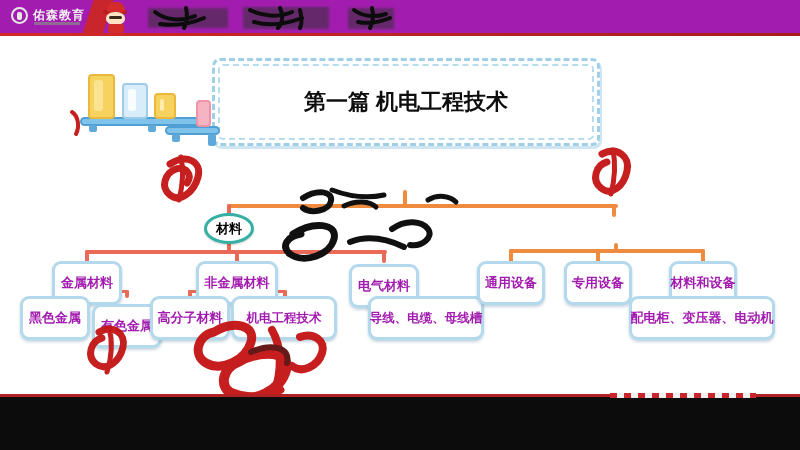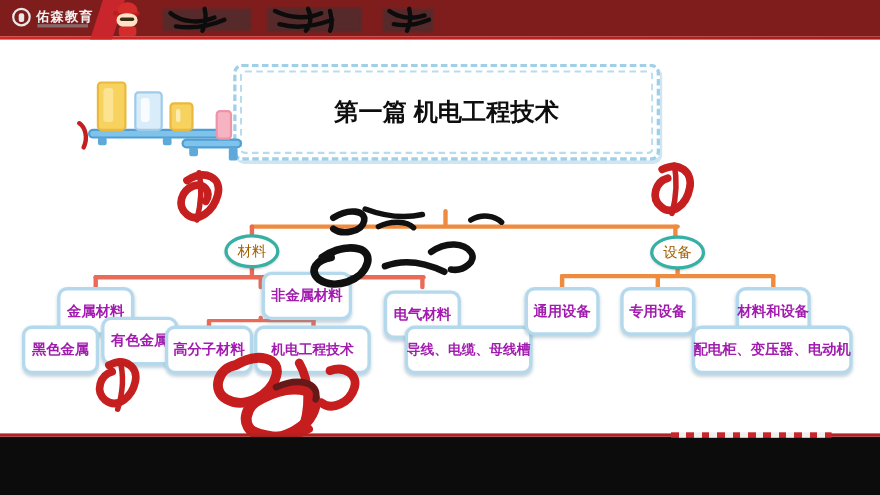--- a/index.html
+++ b/index.html
@@ -1,19 +1,19 @@
 <!DOCTYPE html>
 <html><head>
 <meta charset="utf-8">
 <style>
   html,body{margin:0;padding:0;background:#000;}
   .stage{position:relative;width:800px;height:450px;background:#ffffff;overflow:hidden;
          font-family:"Liberation Sans","DejaVu Sans",sans-serif;}
   
-  .topbar{position:absolute;left:0;top:0;width:800px;height:33px;background:#7f1d1d;}
+  .topbar{position:absolute;left:0;top:0;width:800px;height:33px;background:#a21caf;}
   .topbar-redline{position:absolute;left:0;top:33px;width:800px;height:3px;
     background:linear-gradient(90deg,#d32828,#a81c1c);}
   .logo-emblem{position:absolute;left:11px;top:7px;width:17px;height:17px;border:2px solid #e8e8e8;
     border-radius:50%;box-sizing:border-box;}
   .logo-emblem::after{content:"";position:absolute;left:4px;top:3px;width:5px;height:8px;
     background:#e8e8e8;border-radius:2px;}
   .brand-text{position:absolute;left:33px;top:7px;color:#f2f2f2;font-size:12px;font-weight:700;
     letter-spacing:1px;}
   .brand-sub{position:absolute;left:34px;top:22px;width:46px;height:3px;background:#8a8a8a;opacity:.7;}
   .red-slash{position:absolute;left:88px;top:-2px;width:20px;height:38px;background:#c9252c;
@@ -44,21 +44,21 @@
   .bar .inner{position:absolute;left:4px;top:4px;right:10px;bottom:6px;border-radius:3px;opacity:.85;}
   
   .conn{position:absolute;border-radius:2px;}
   .root-node{position:absolute;left:349px;top:155px;width:114px;height:37px;background:#fff;
     border:3px solid #f2914f;border-radius:11px;box-sizing:border-box;
     box-shadow:0 0 0 2px #fbd9bd, 0 2px 3px rgba(0,0,0,.15);
     display:flex;align-items:center;justify-content:center;
     color:#ed7d31;font-size:15px;font-weight:700;letter-spacing:2px;}
   .ellipse-node{position:absolute;width:50px;height:31px;background:#fff;border:3px solid #35b0a5;
     border-radius:50%;box-sizing:border-box;display:flex;align-items:center;justify-content:center;
-    color:#a16207;font-size:13px;font-weight:400;box-shadow:0 1px 2px rgba(0,0,0,.2);}
+    color:#000000;font-size:13px;font-weight:700;box-shadow:0 1px 2px rgba(0,0,0,.2);}
   .mnode{position:absolute;height:44px;background:#fff;border:3px solid #b5d9ec;border-radius:9px;
     box-sizing:border-box;display:flex;align-items:center;justify-content:center;
     color:#a21caf;font-size:13px;font-weight:700;white-space:nowrap;
     box-shadow:0 2px 3px rgba(110,150,175,.4);}
   .mnode.small{font-size:12.5px;}
   
   .scribbles{position:absolute;left:0;top:0;pointer-events:none;}
   
   .footer{position:absolute;left:0;top:397px;width:800px;height:53px;background:#0c0c0c;}
   .footer-redline{position:absolute;left:0;top:394px;width:800px;height:3px;background:#b32222;}
@@ -148,28 +148,27 @@
   <div class="conn" style="left:614px;top:243px;width:4px;height:8px;background:#ef8b3f;"></div>
   <div class="conn" style="left:509px;top:249px;width:196px;height:4px;background:#ef8b3f;"></div>
   <div class="conn" style="left:509px;top:249px;width:4px;height:14px;background:#ef8b3f;"></div>
   <div class="conn" style="left:596px;top:249px;width:4px;height:14px;background:#ef8b3f;"></div>
   <div class="conn" style="left:701px;top:249px;width:4px;height:14px;background:#ef8b3f;"></div>
   <div class="conn" style="left:509px;top:287px;width:4px;height:11px;background:#ef8b3f;"></div>
   <div class="conn" style="left:701px;top:287px;width:4px;height:11px;background:#ef8b3f;"></div>
 
 
   <div class="ellipse-node" style="left:204px;top:213px;">材料</div>
-  <div class="ellipse-node" style="left:591px;top:214px;">设备</div>
 
   <div class="mnode" style="left:52px;top:261px;width:70px;">金属材料</div>
-  <div class="mnode" style="left:196px;top:247px;width:82px;margin-left:42px;">非金属材料</div>
+  <div class="mnode" style="left:196px;top:261px;width:82px;">非金属材料</div>
   <div class="mnode" style="left:349px;top:264px;width:70px;">电气材料</div>
 
   <div class="mnode" style="left:20px;top:296px;width:70px;">黑色金属</div>
-  <div class="mnode" style="left:92px;top:288px;width:70px;font-family:Liberation Serif, serif;">有色金属</div>
+  <div class="mnode" style="left:92px;top:304px;width:70px;font-family:Liberation Serif, serif;">有色金属</div>
   <div class="mnode" style="left:150px;top:296px;width:80px;">高分子材料</div>
   <div class="mnode small" style="left:231px;top:296px;width:106px;">机电工程技术</div>
   <div class="mnode small" style="left:324px;top:296px;width:116px;margin-left:44px;">导线、电缆、母线槽</div>
 
   <div class="mnode" style="left:477px;top:261px;width:68px;">通用设备</div>
   <div class="mnode" style="left:564px;top:261px;width:68px;">专用设备</div>
   <div class="mnode" style="left:669px;top:261px;width:68px;">材料和设备</div>
 
   <div class="mnode" style="left:629px;top:296px;width:146px;">配电柜、变压器、电动机</div>
 

